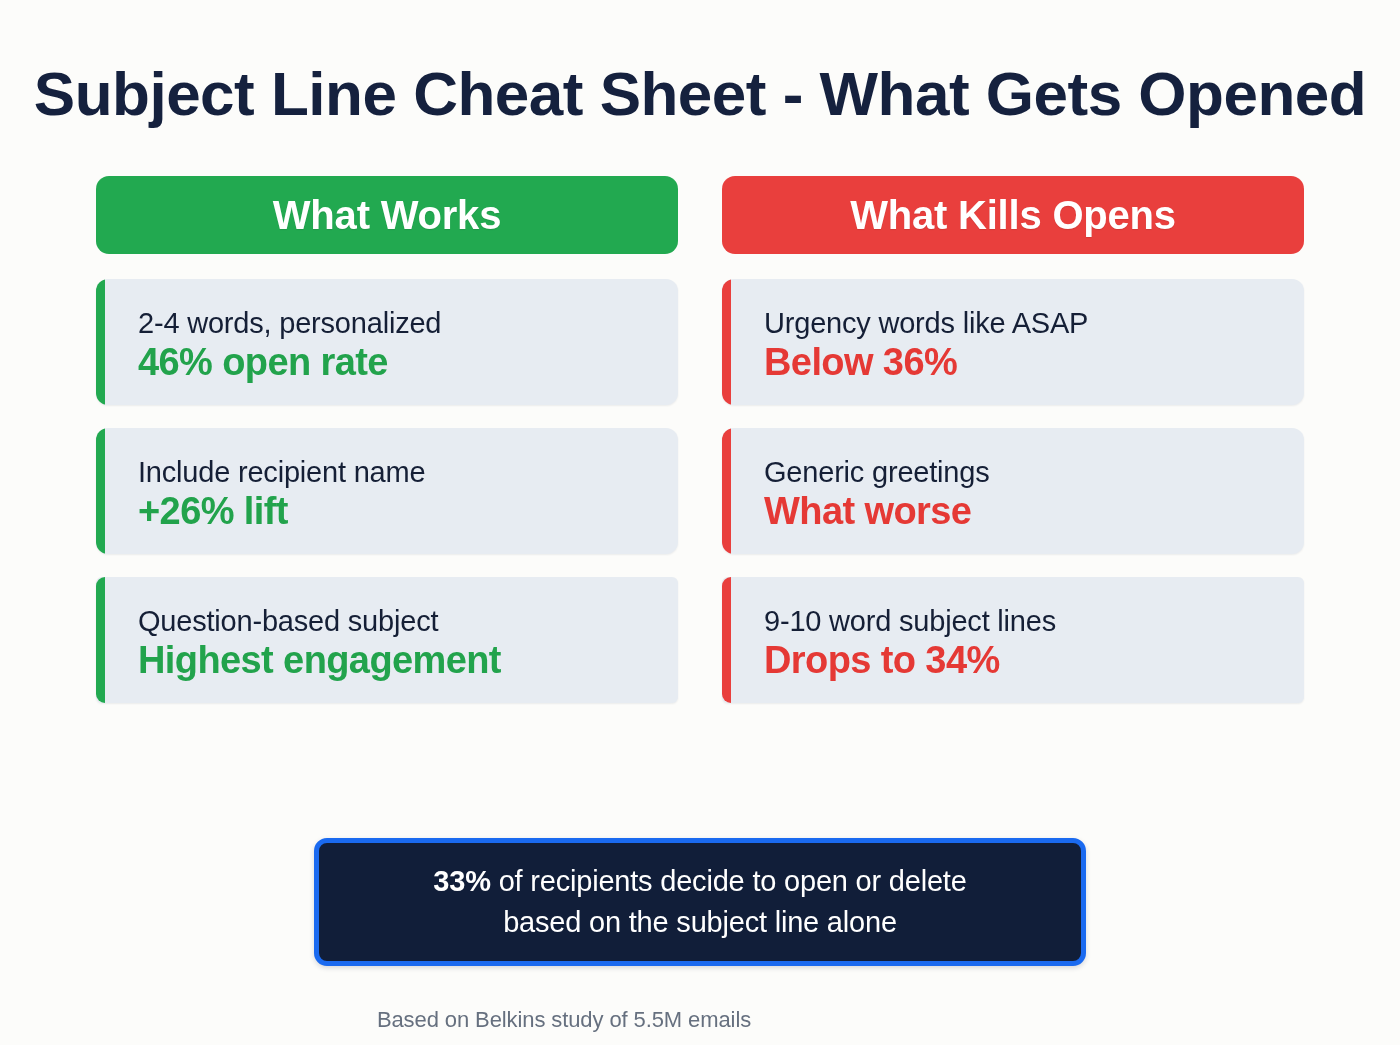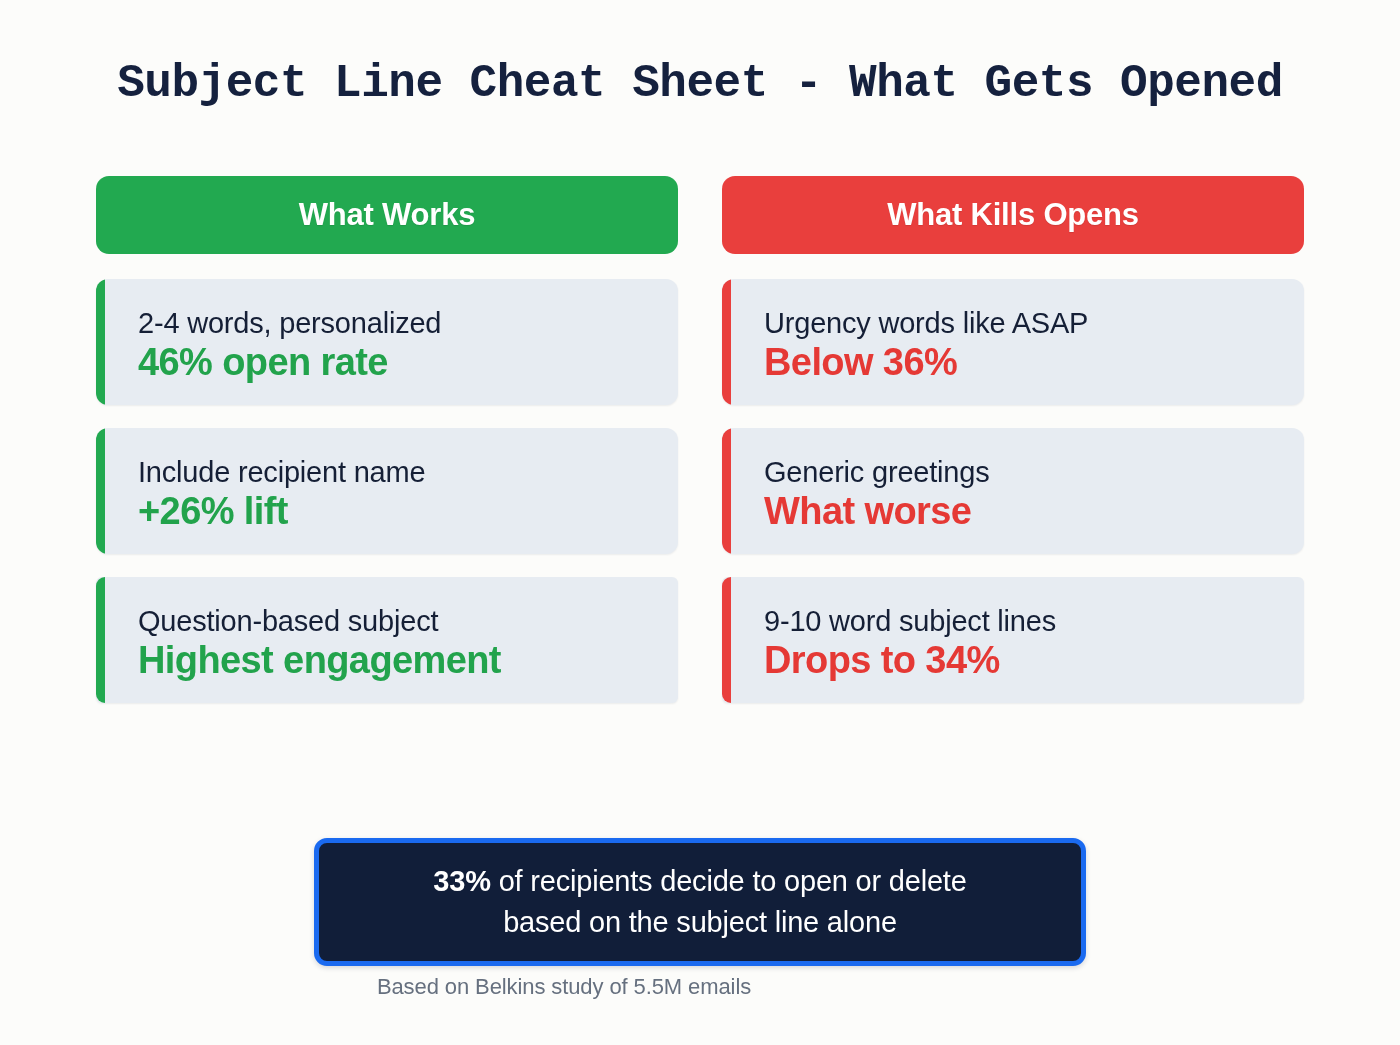--- a/index.html
+++ b/index.html
@@ -23,26 +23,25 @@
     height: 1045px;
   }
 
   
   .title {
     position: absolute;
     top: 58px;
     left: 0;
     width: 1400px;
     text-align: center;
-    font-size: 46px;
+    font-size: 62px;
     font-weight: 700;
     letter-spacing: -0.5px;
     color: #15213E;
     white-space: nowrap;
-    font-family: Liberation Mono, monospace;
   }
 
   
   .columns {
     position: absolute;
     top: 176px;
     left: 96px;
     width: 1208px;
     display: flex;
     gap: 44px;
@@ -53,21 +52,21 @@
     display: flex;
     flex-direction: column;
   }
 
   .col-header {
     height: 78px;
     border-radius: 13px;
     display: flex;
     align-items: center;
     justify-content: center;
-    font-size: 31px;
+    font-size: 40px;
     font-weight: 700;
     color: #FFFFFF;
     letter-spacing: -0.2px;
     margin-bottom: 25px;
     text-shadow: 0 1px 1px rgba(0,0,0,0.10);
   }
 
   .col-header.good { background: #22A950; }
   .col-header.bad  { background: #E93F3D; }
 
@@ -143,21 +142,21 @@
     letter-spacing: -0.2px;
   }
 
   .callout-text .hl {
     font-weight: 700;
   }
 
   
   .footer {
     position: absolute;
-    top: 974px;
+    top: 1007px;
     left: 0;
     width: 1128px;
     text-align: center;
     font-size: 22px;
     font-weight: 400;
     color: #66707F;
     letter-spacing: -0.1px;
   }
 </style>
 </head>

